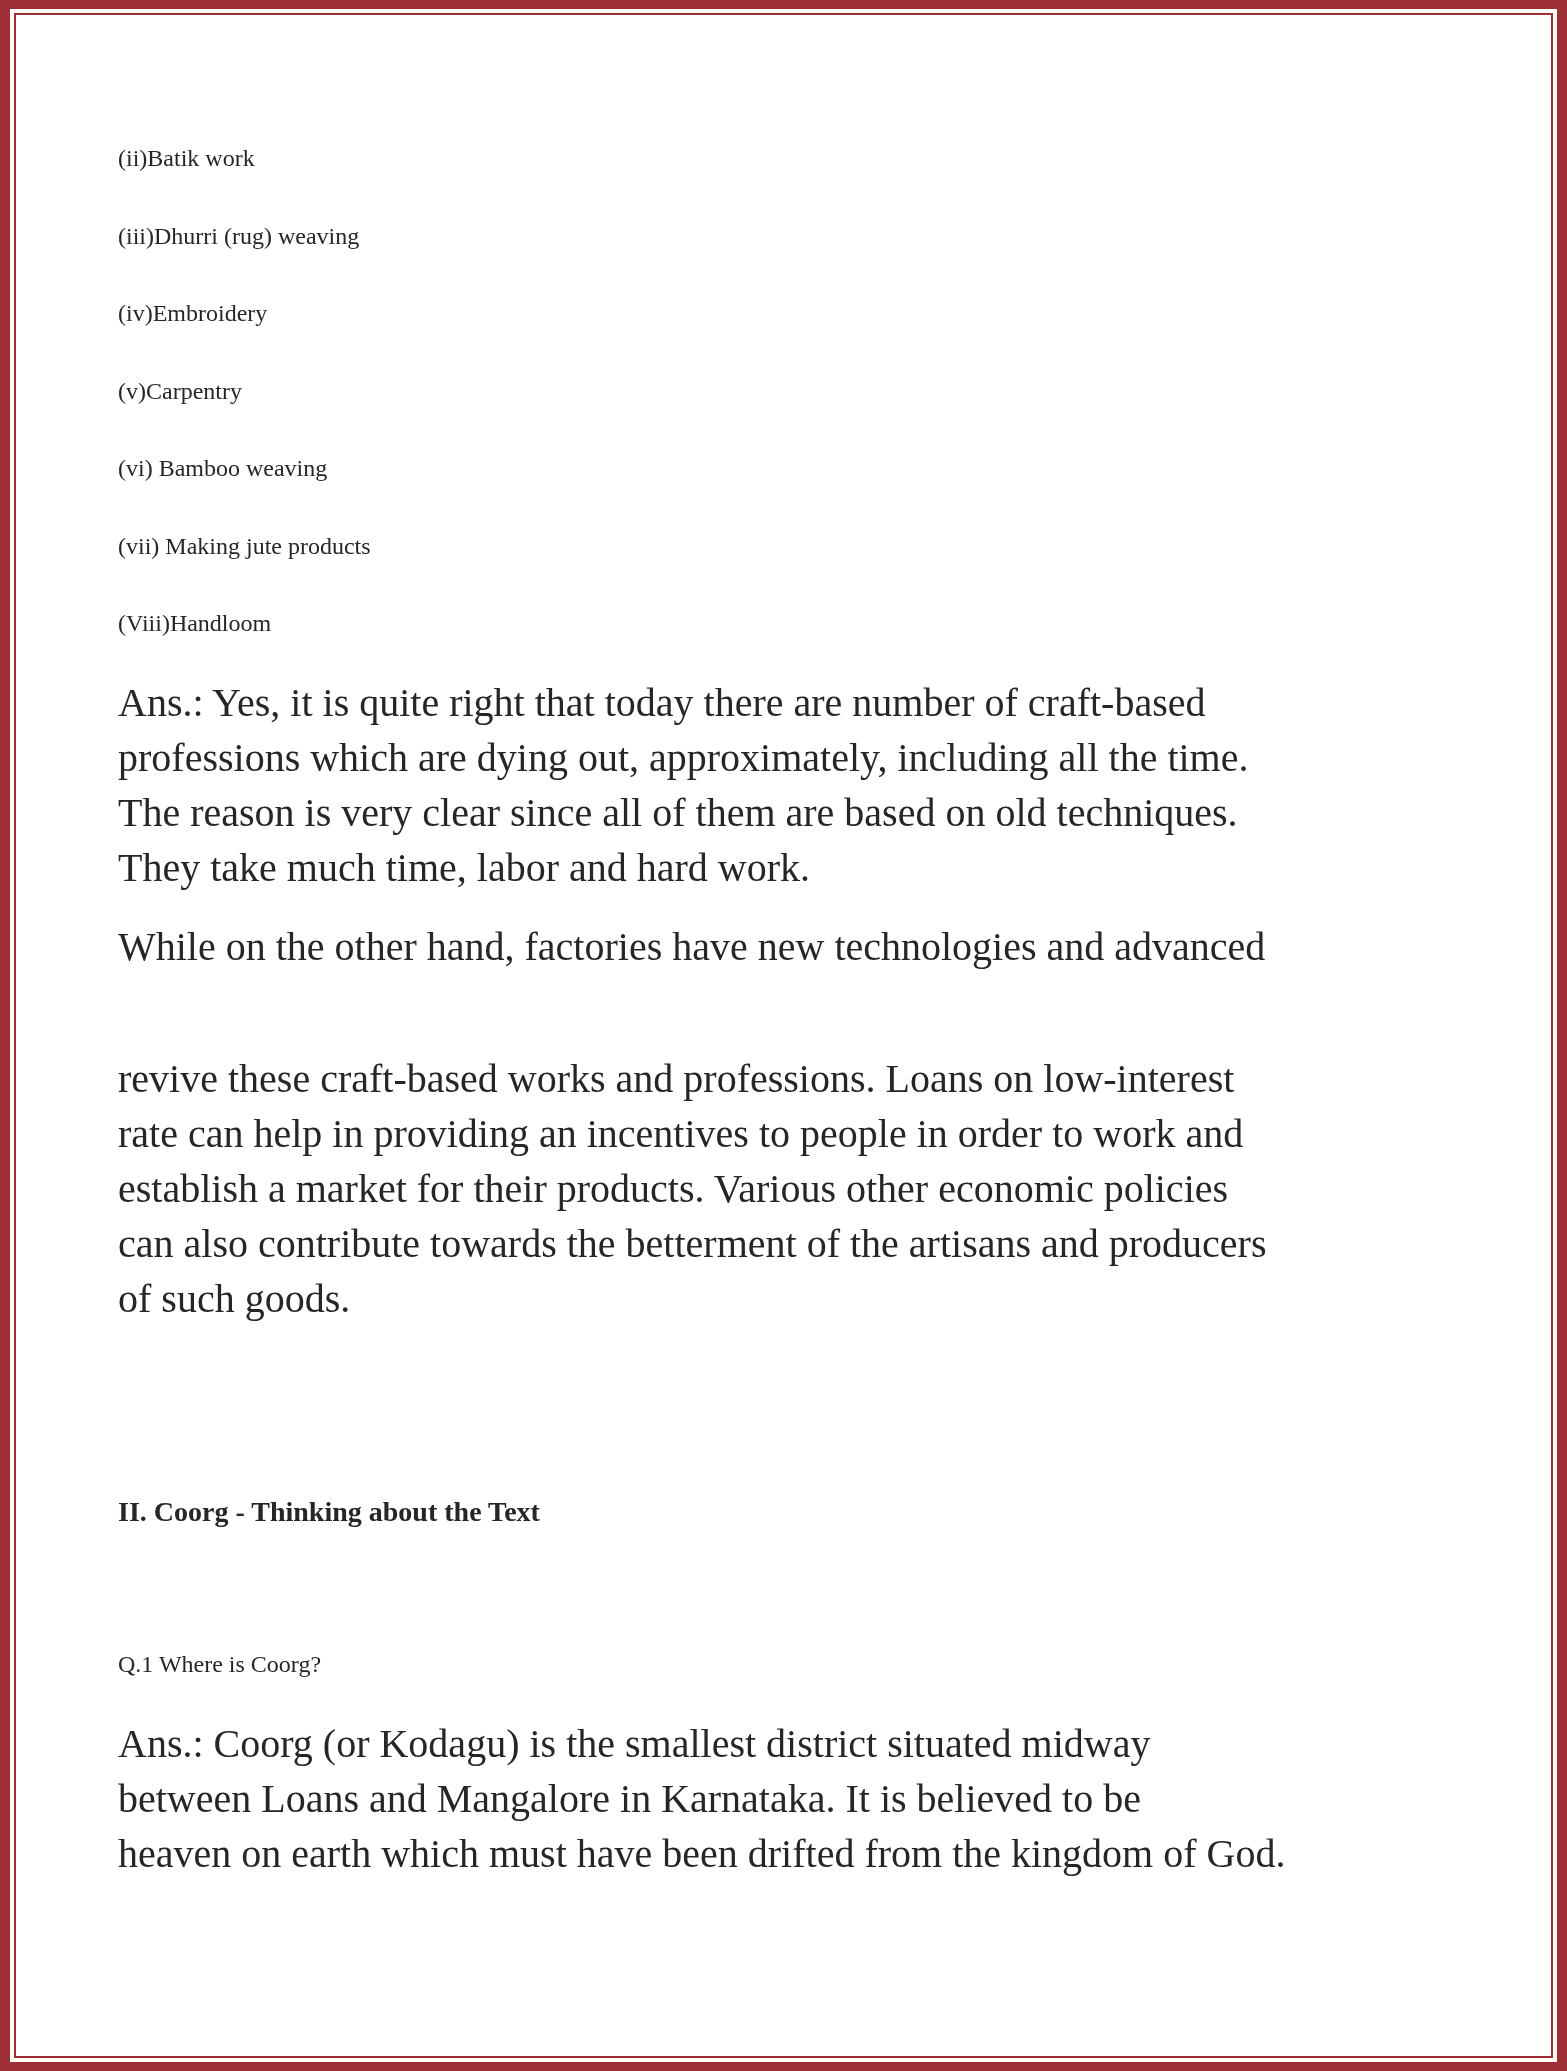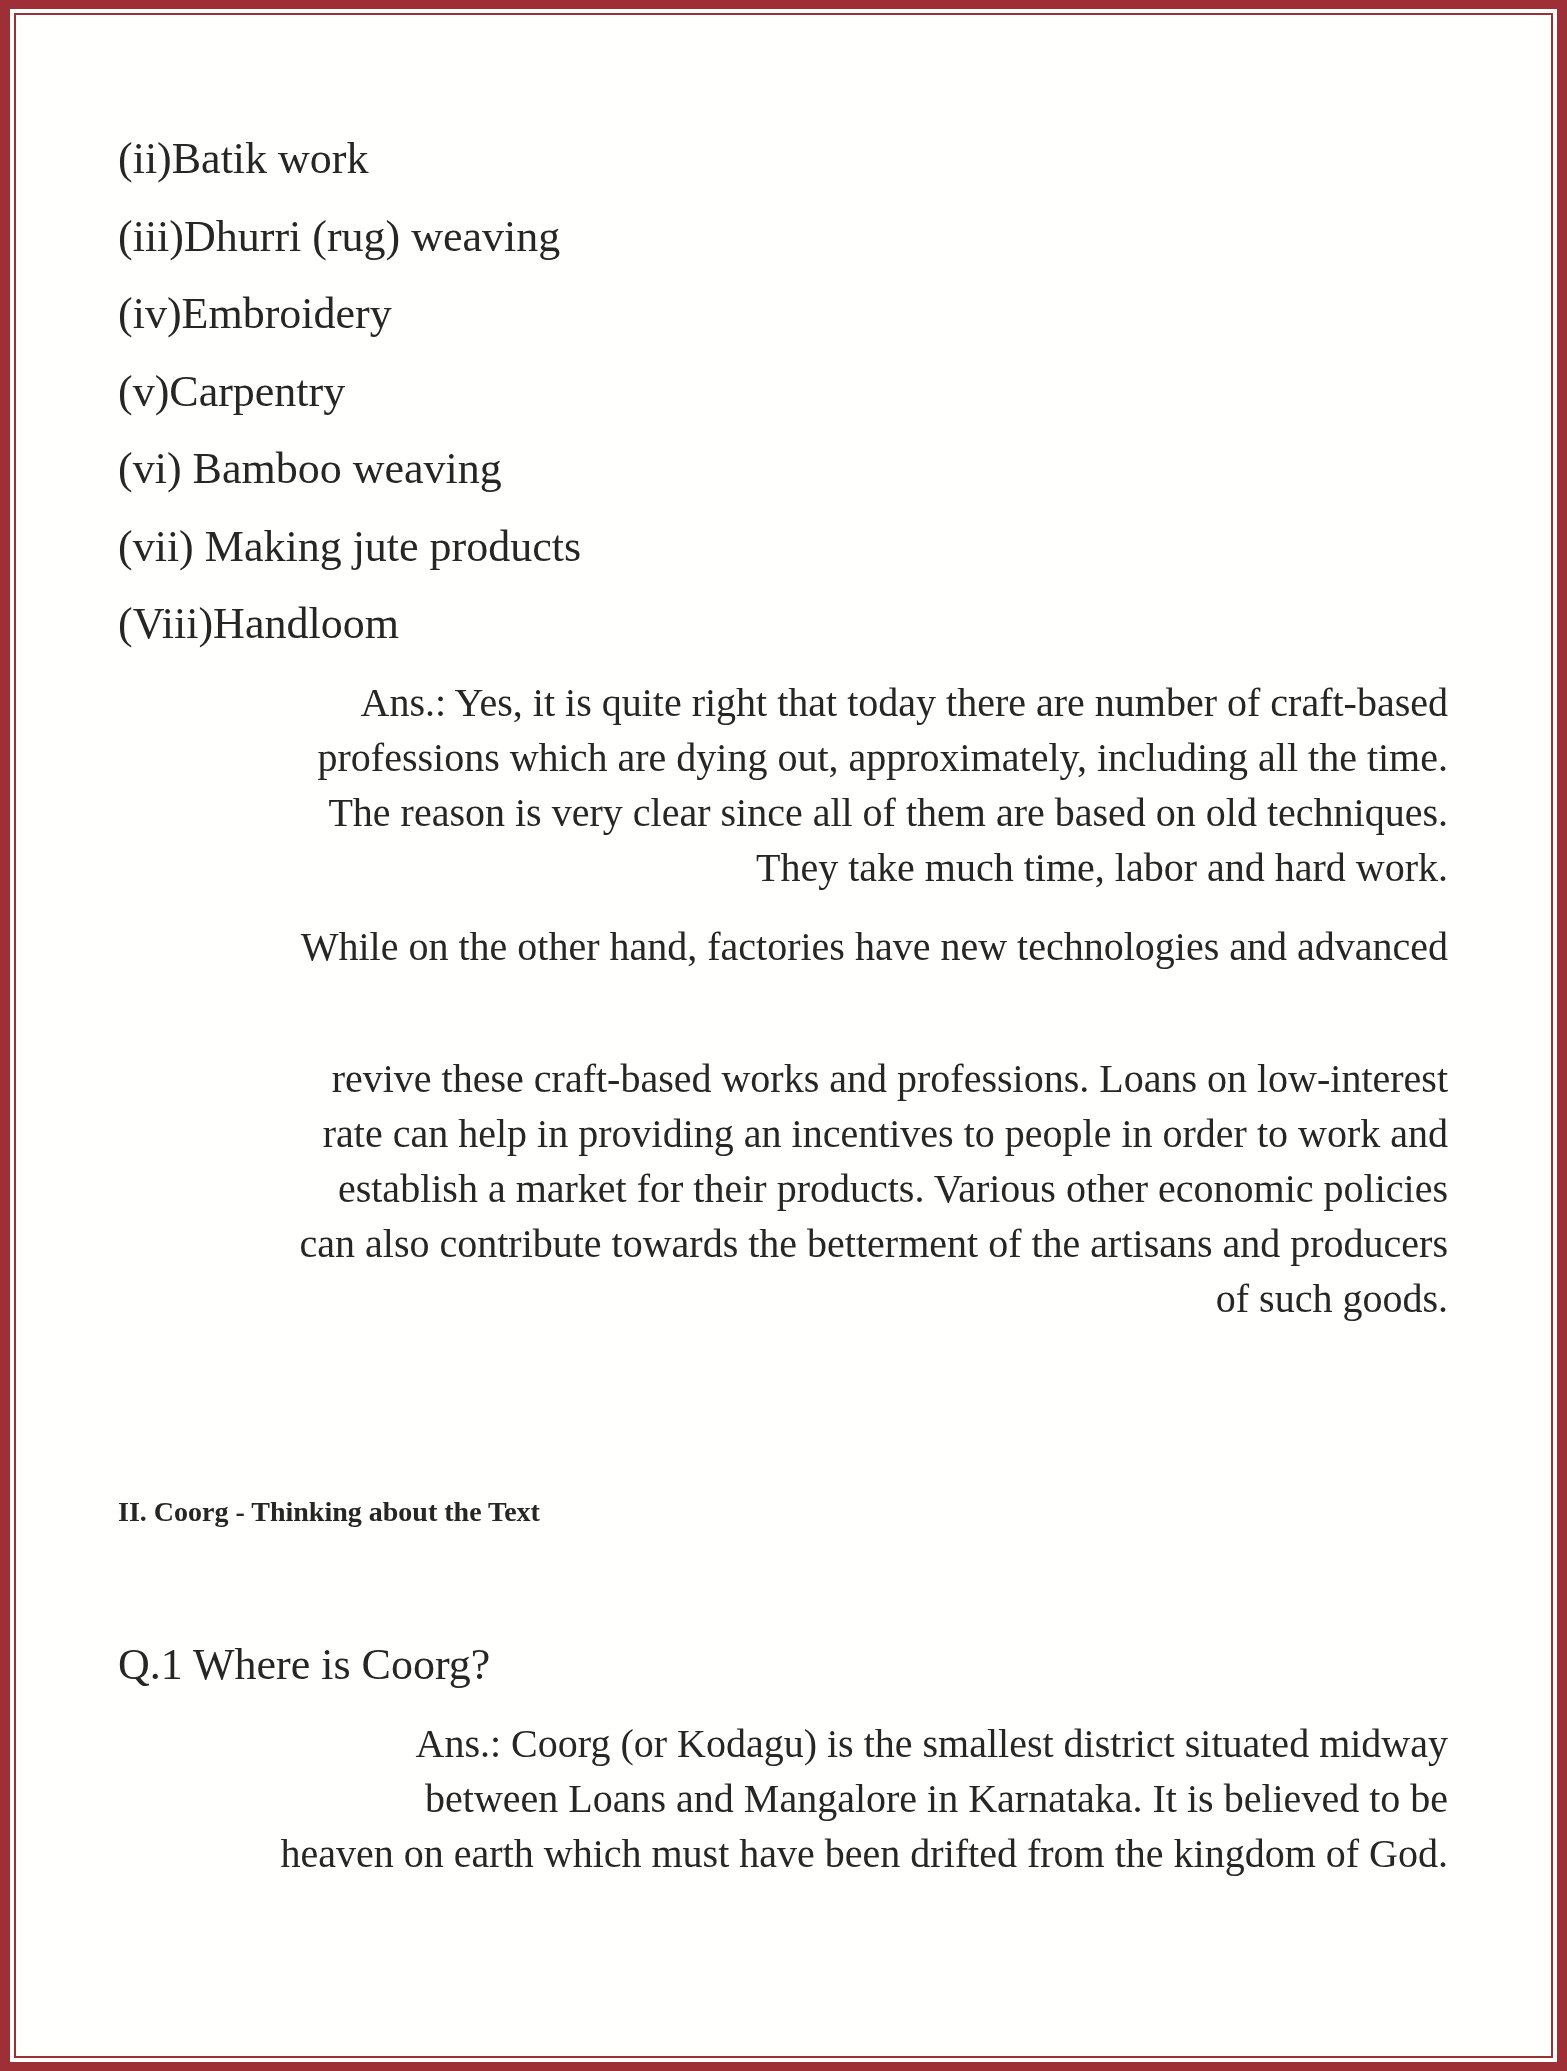--- a/index.html
+++ b/index.html
@@ -16,28 +16,28 @@
   .page-inner-rule {
     position:absolute; left:4px; top:4px; right:4px; bottom:4px;
     border:2px solid #9e2f37;
     background:#fffffd;
   }
   .content {
     position:absolute; left:118px; top:0; width:1340px;
   }
   .line {
     position:absolute; left:0; white-space:nowrap;
-    font-size:44px; line-height:55px;
+    font-size:24px; line-height:55px;
   }
   .para {
     position:absolute; left:0; width:1330px;
     font-size:40px; line-height:55px;
     text-align:left;
   }
-  .para span.row { display:block; white-space:nowrap;text-align:right; }
+  .para span.row { display:block; white-space:nowrap; }
   .heading { font-weight:bold; font-size:28px; }
 </style>
 </head>
 <body>
 
 <div class="page-outer">
   <div class="page-inner-rule"></div>
 </div>
 
 <div class="content">

